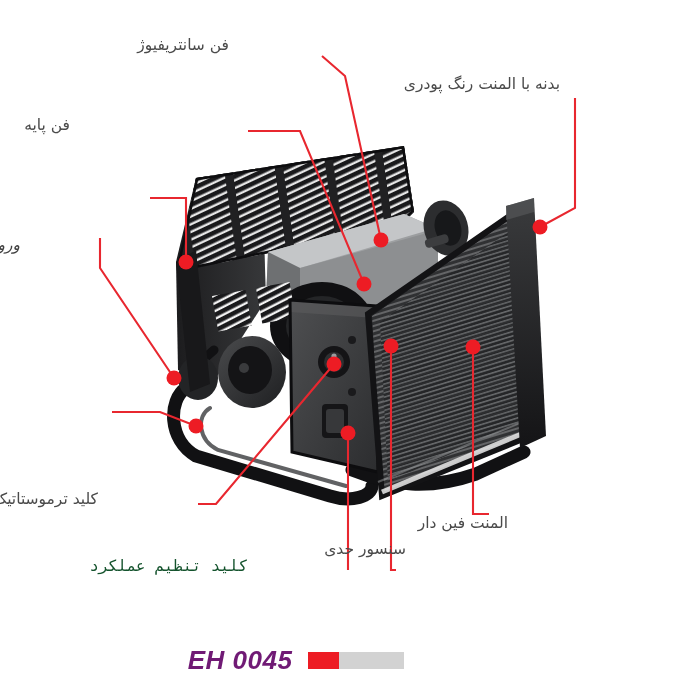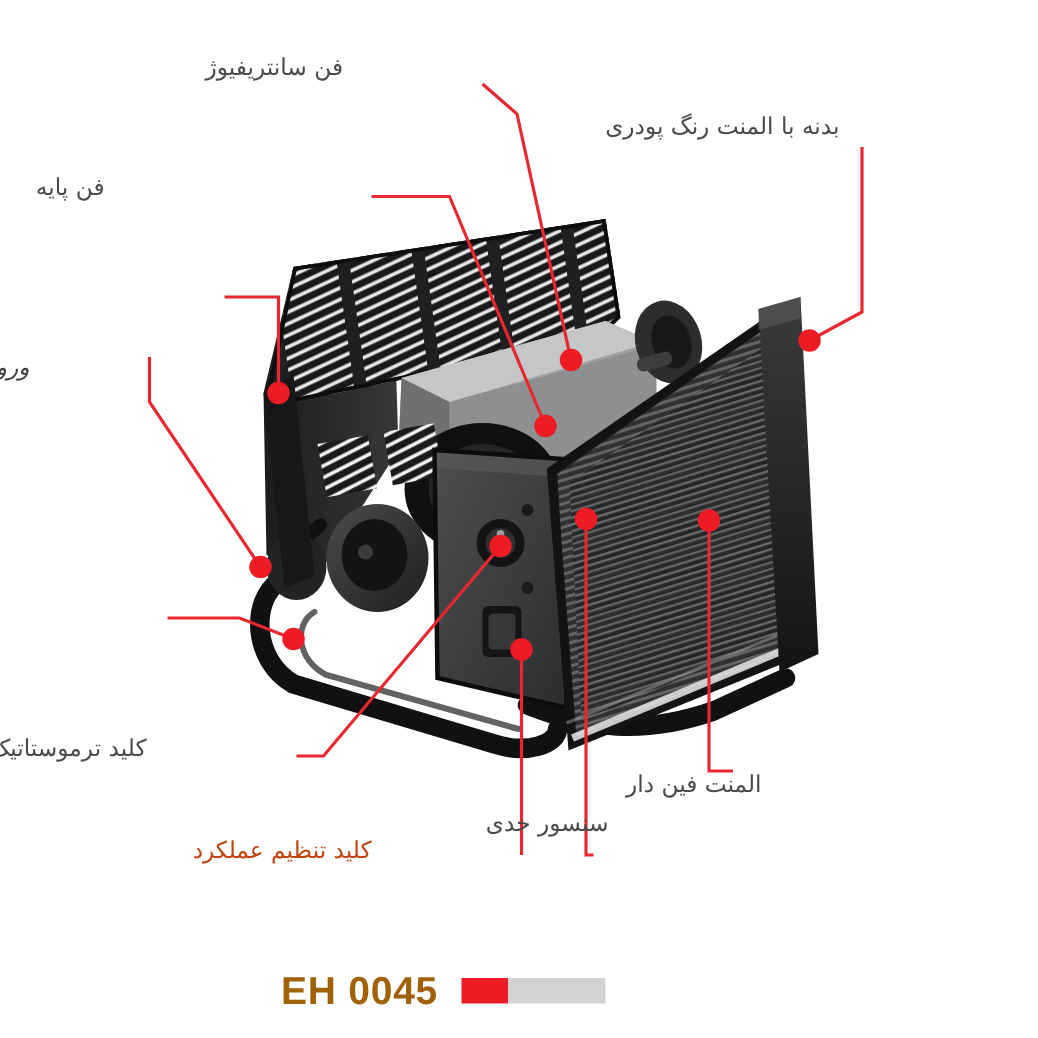--- a/index.html
+++ b/index.html
@@ -245,27 +245,27 @@
 
   <div class="callout r" style="right: 522px; top: 116px; color: rgb(74, 74, 74);">فن پایه</div>
 
 
   <div class="callout r" style="right: 572px; top: 236px; color: #404040; font-style: italic;">ورودی برق</div>
 
   <div class="callout r" style="right: 596px; top: 398px; color: rgb(74, 74, 74);">پایه</div>
 
   <div class="callout r" style="right: 494px; top: 490px; color: rgb(74, 74, 74);">کلید ترموستاتیک</div>
 
-  <div class="callout r" style="right: 344px; top: 558px; color: #c2410c;">کلید تنظیم عملکرد</div>
+  <div class="callout r" style="right: 344px; top: 558px; color: #14532d; font-family: Liberation Mono, monospace;">کلید تنظیم عملکرد</div>
 
   <div class="callout r" style="right: 186px; top: 540px; color: rgb(74, 74, 74);">سنسور حدی</div>
 
   <div class="callout r" style="right: 84px; top: 504px; color: rgb(74, 74, 74); margin-top: 10px;">المنت فین دار</div>
 
   <div id="footer">
-    <span id="model-code" style="color: #a16207;">EH 0045</span>
+    <span id="model-code" style="color: #701a75; font-style: italic;">EH 0045</span>
     <span id="swatch">
       <span class="sw-red" style="background: rgb(237, 28, 36);"></span>
       <span class="sw-grey" style="background: rgb(210, 210, 210);"></span>
     </span>
   </div>
 
 </div>
 
 </body></html>

